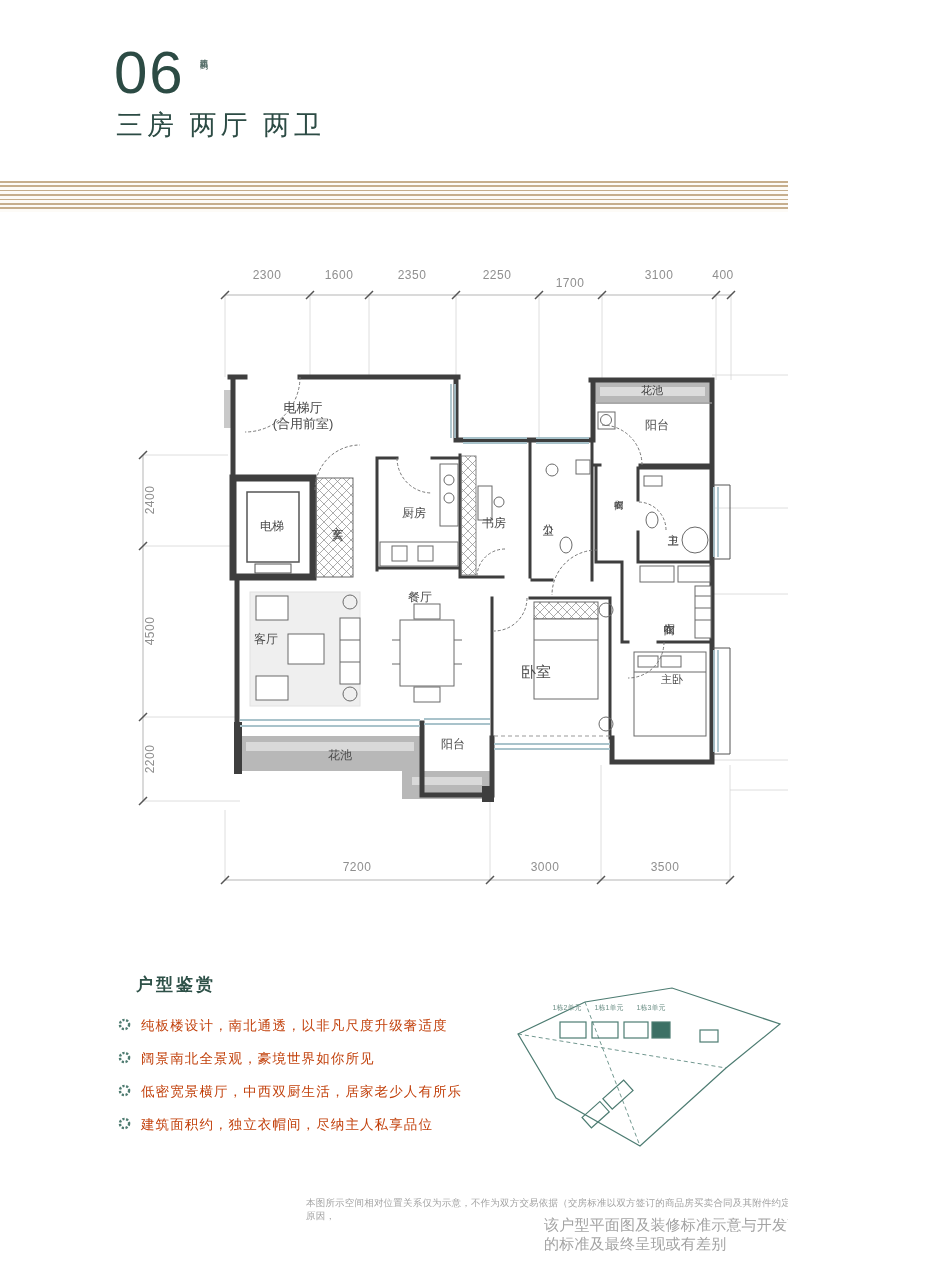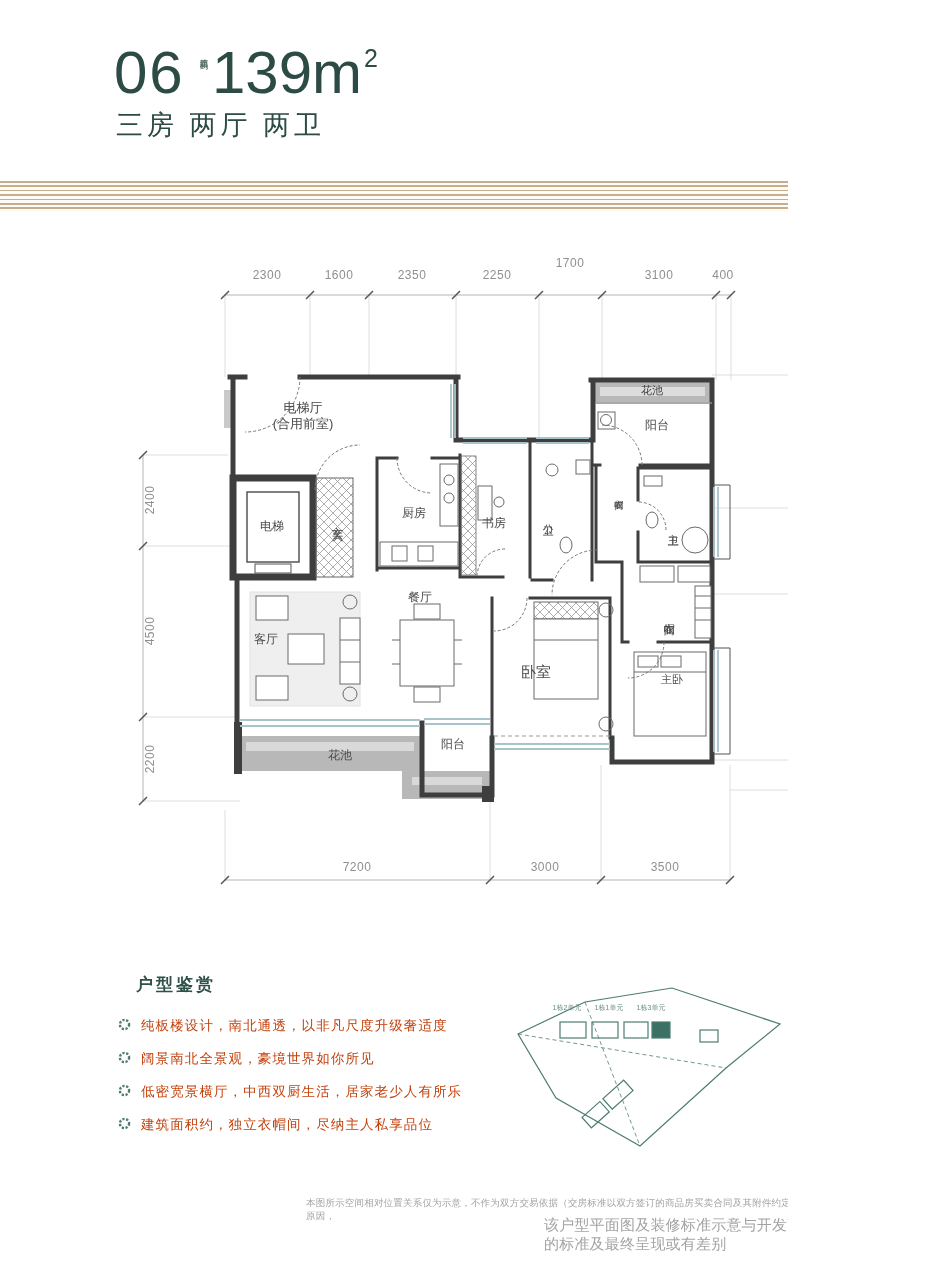--- a/index.html
+++ b/index.html
@@ -38,21 +38,20 @@
   .disc2{position:absolute;left:520px;top:1216px;width:346px;font-size:15px;color:#a3a3a3;
          letter-spacing:.2px;filter:blur(.35px);margin-left:24px;}
 </style>
 </head>
 <body>
 
 <div class="page">
 
   <div class="unit-no">06</div>
   <div class="area-note">建筑面积约</div>
-  <div class="area-val"><span>139m</span><span class="sup">2</span></div>
   <div class="subtitle">三房 两厅 两卫</div>
 
   <div class="band"></div>
   <div class="band-logo"></div>
 
   <svg class="plan-svg" viewBox="0 0 944 1280">
     <defs>
       <pattern id="xh" width="9" height="9" patternUnits="userSpaceOnUse">
         <path d="M0,0 L9,9 M9,0 L0,9" stroke="#8a8a8a" stroke-width="0.7"></path>
       </pattern>
@@ -198,21 +197,21 @@
       <line x1="827" y1="1014" x2="827" y2="1056" stroke="#555" stroke-width="1"></line>
       <path d="M827,1016 L833,1050 L827,1044 Z" fill="#555"></path>
       <path d="M827,1016 L821,1050 L827,1044 Z" fill="#fff" stroke="#555" stroke-width="0.8"></path>
     </g>
   </svg>
 
   <div class="dim" style="left:237px;top:268px;">2300</div>
   <div class="dim" style="left:309px;top:268px;">1600</div>
   <div class="dim" style="left:382px;top:268px;">2350</div>
   <div class="dim" style="left:467px;top:268px;">2250</div>
-  <div class="dim" style="left:540px;top:256px;">1700</div>
+  <div class="dim" style="left:540px;top:276px;">1700</div>
   <div class="dim" style="left:629px;top:268px;">3100</div>
   <div class="dim" style="left:693px;top:268px;">400</div>
 
   <div class="dim rot" style="left:120px;top:493px;">2400</div>
   <div class="dim rot" style="left:120px;top:624px;">4500</div>
   <div class="dim rot" style="left:120px;top:752px;">2200</div>
 
   <div class="dim rot" style="left:776px;top:434px;">3500</div>
   <div class="dim rot" style="left:776px;top:544px;">2250</div>
   <div class="dim rot" style="left:776px;top:670px;">4350</div>

